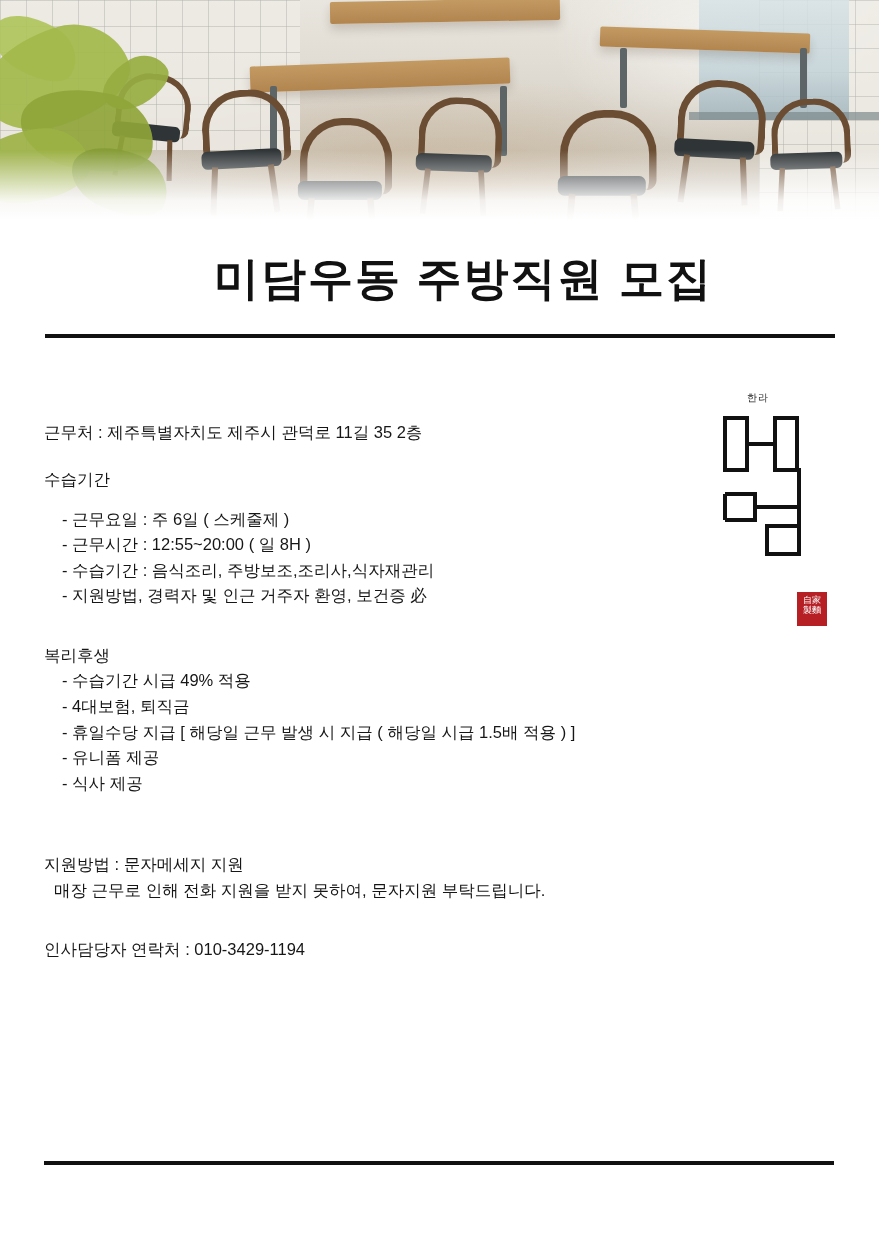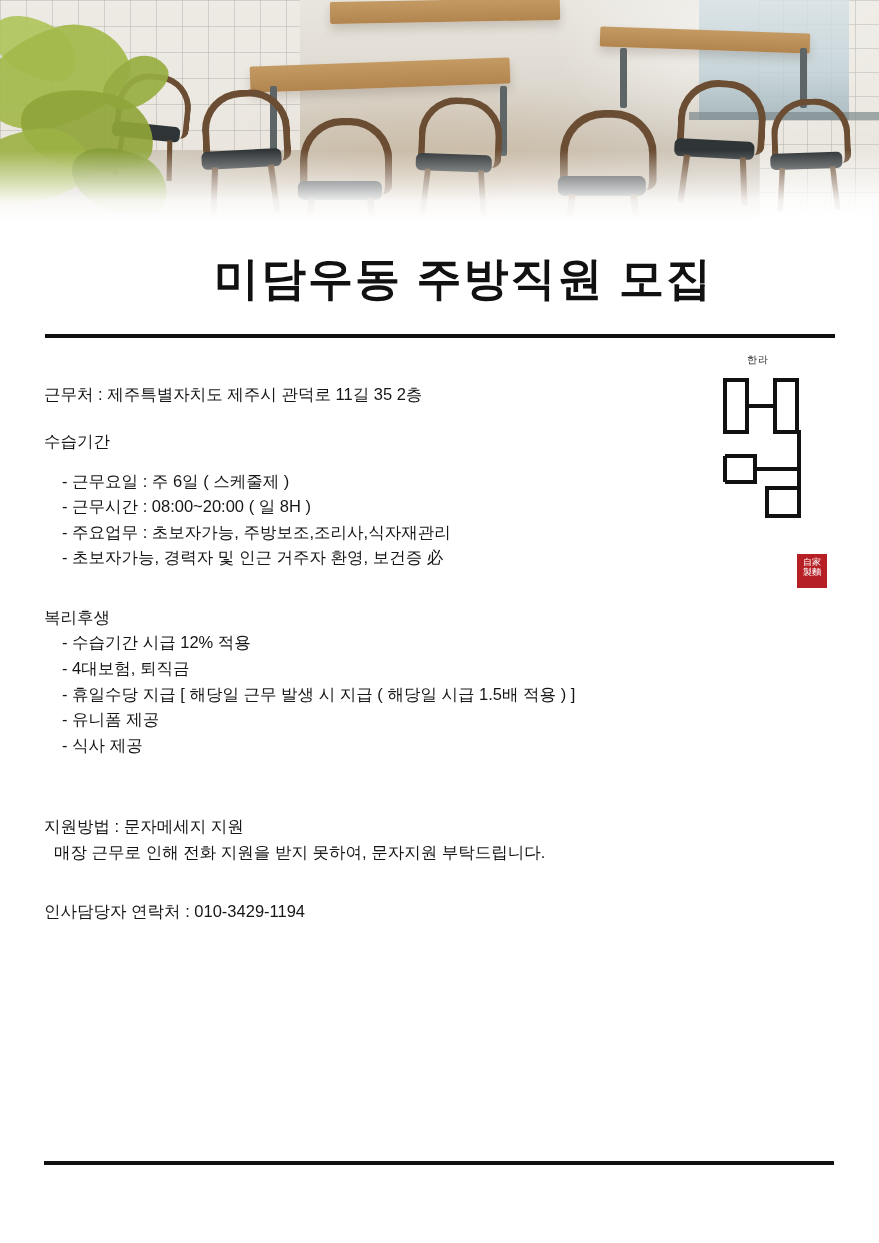--- a/index.html
+++ b/index.html
@@ -178,20 +178,21 @@
     background: #111;
   }
 
   
   .content {
     position: relative;
     padding: 44px 44px 0 44px;
     font-size: 16.5px;
     line-height: 1.55;
     color: #161616;
+    margin-top: 38px;
   }
   .line { white-space: pre; }
   .gap-sm { height: 14px; }
   .gap-md { height: 22px; }
   .gap-lg { height: 34px; }
   .indent1 { padding-left: 10px; }
   .indent2 { padding-left: 18px; }
   .block-title { }
 
   
@@ -326,28 +327,28 @@
     </svg>
     <div class="stamp">自家<br>製麵</div>
   </div>
 
   <div class="line">근무처 : 제주특별자치도 제주시 관덕로 11길 35 2층</div>
   <div class="gap-md"></div>
   <div class="line block-title">수습기간</div>
   <div class="gap-sm"></div>
 
   <div class="line indent2">- 근무요일 : 주 6일 ( 스케줄제 )</div>
-  <div class="line indent2">- 근무시간 : 08:00~20:00 ( 일 8H )</div>
-  <div class="line indent2">- 주요업무 : 초보자가능, 주방보조,조리사,식자재관리</div>
-  <div class="line indent2">- 초보자가능, 경력자 및 인근 거주자 환영, 보건증 必</div>
+  <div class="line indent2">- 근무시간 : 12:55~20:00 ( 일 8H )</div>
+  <div class="line indent2">- 수습기간 : 음식조리, 주방보조,조리사,식자재관리</div>
+  <div class="line indent2">- 지원방법, 경력자 및 인근 거주자 환영, 보건증 必</div>
 
   <div class="gap-lg"></div>
 
   <div class="line block-title">복리후생</div>
-  <div class="line indent2">- 수습기간 시급 12% 적용</div>
+  <div class="line indent2">- 수습기간 시급 49% 적용</div>
   <div class="line indent2">- 4대보험, 퇴직금</div>
   <div class="line indent2">- 휴일수당 지급 [ 해당일 근무 발생 시 지급 ( 해당일 시급 1.5배 적용 ) ]</div>
   <div class="line indent2">- 유니폼 제공</div>
   <div class="line indent2">- 식사 제공</div>
 
   <div class="gap-lg"></div>
   <div class="gap-md"></div>
 
   <div class="line">지원방법 : 문자메세지 지원</div>
   <div class="line indent1">매장 근무로 인해 전화 지원을 받지 못하여, 문자지원 부탁드립니다.</div>

